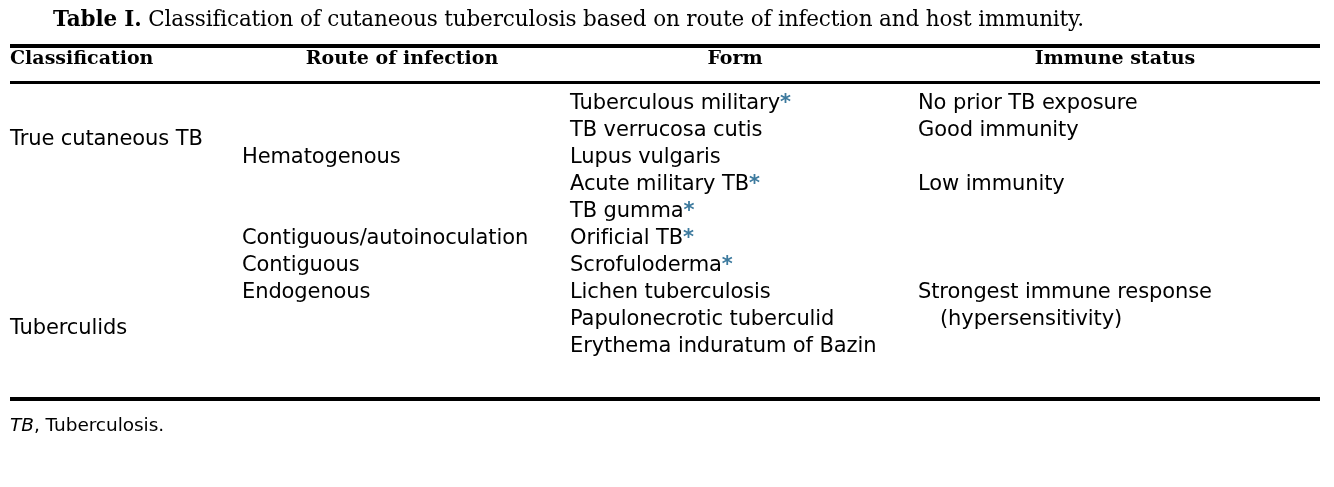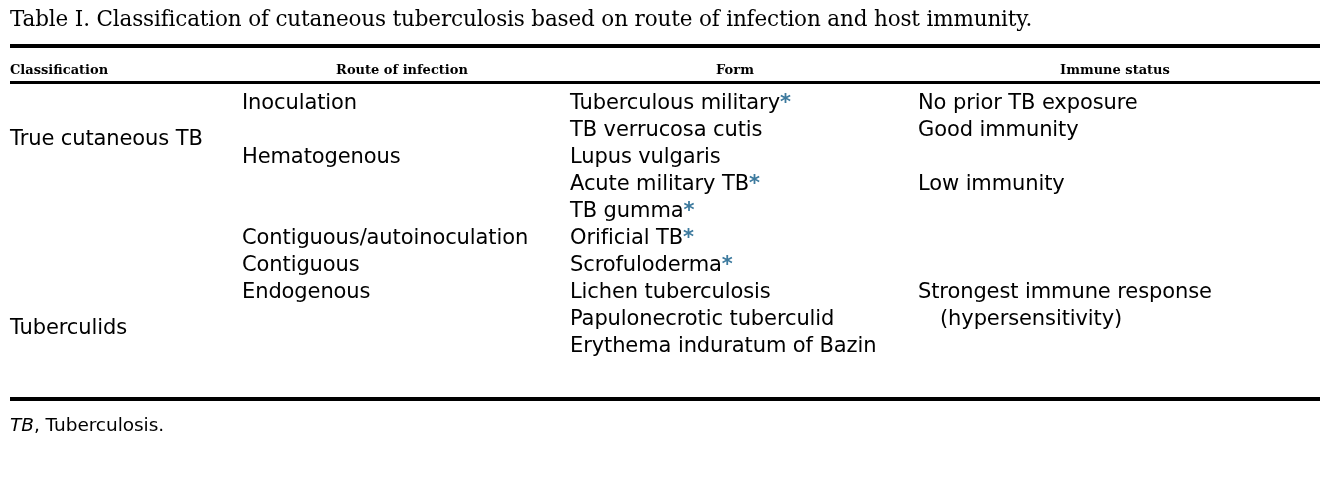--- a/index.html
+++ b/index.html
@@ -30,44 +30,45 @@
     top: 4px;
     width: 1312px;
     font-family: "DejaVu Serif", serif;
     font-size: 21.5px;
     line-height: 30px;
     color: #000;
     white-space: nowrap;
     letter-spacing: -0.15px;
   }
   .caption .caption-label {
-    font-weight: normal;
+    font-weight: bold;
+    margin-left: 43px;
   }
 
   
   .rule {
     position: absolute;
     left: 10px;
     width: 1310px;
     background: #000;
   }
   .rule-top    { top: 44px;  height: 4px; }
   .rule-header { top: 81px;  height: 2.5px; }
   .rule-bottom { top: 397px; height: 4px; }
 
   
   .thead {
     position: absolute;
     left: 0;
-    top: 59px;
+    top: 46px;
     width: 1334px;
     height: 24px;
     font-family: "DejaVu Serif", serif;
     font-weight: bold;
-    font-size: 13px;
+    font-size: 19px;
     line-height: 22px;
   }
   .th {
     position: absolute;
     top: 0;
     white-space: nowrap;
   }
   .th-classification { left: 10px; }
   .th-route  { left: 242px; width: 320px; text-align: center; }
   .th-form   { left: 570px; width: 330px; text-align: center; }
@@ -139,21 +140,20 @@
     <div class="th th-route">Route of infection</div>
     <div class="th th-form">Form</div>
     <div class="th th-immune">Immune status</div>
   </div>
 
   <div class="rule rule-header"></div>
 
   <div class="tbody" id="tbody">
       <div class="row">
         <div class="cell c-classification"><span>True cutaneous TB</span></div>
-        <div class="cell c-route"><span>Inoculation</span></div>
         <div class="cell c-form"><span>Tuberculous military</span><span class="star" style="color: rgb(61, 122, 158);">*</span></div>
         <div class="cell c-immune"><span>No prior TB exposure</span></div>
       </div>
       <div class="row">
         <div class="cell c-classification"></div>
         <div class="cell c-route"></div>
         <div class="cell c-form"><span>TB verrucosa cutis</span></div>
         <div class="cell c-immune"><span>Good immunity</span></div>
       </div>
       <div class="row">

